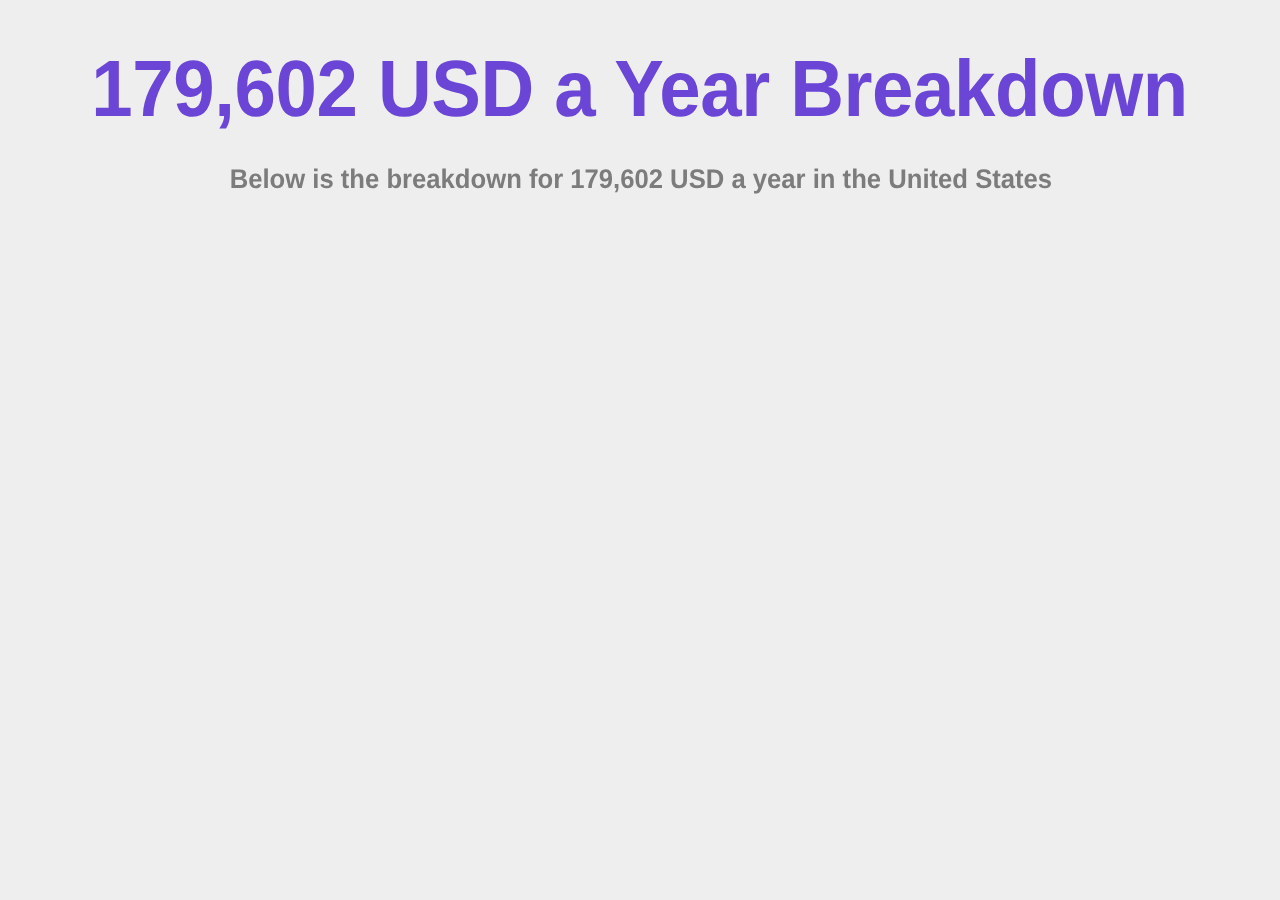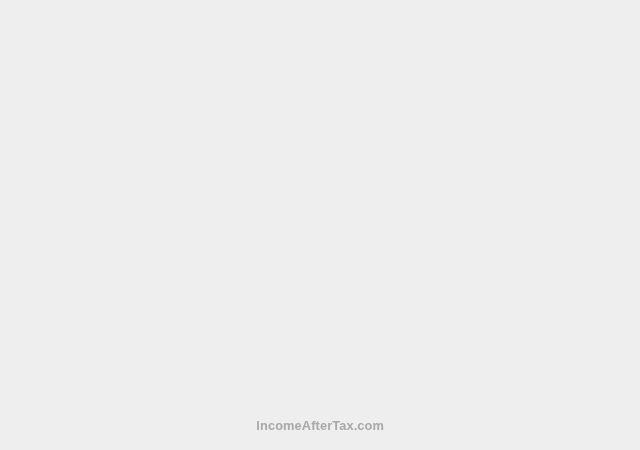--- a/index.html
+++ b/index.html
@@ -90,20 +90,21 @@
     white-space: nowrap;
     transform: scaleX(0.95);
     transform-origin: center center;
   }
 </style>
 </head>
 <body>
 
 <div class="page">
 
+  <div class="header">
+    <h1 class="page-title">179,602 USD a Year Breakdown</h1>
+    <p class="page-subtitle">Below is the breakdown for 179,602 USD a year in the United States</p>
+  </div>
 
   <div class="body-area"></div>
 
-  <div class="footer">
-    <span class="footer-watermark">IncomeAfterTax.com</span>
-  </div>
 
 </div>
 
 </body></html>

